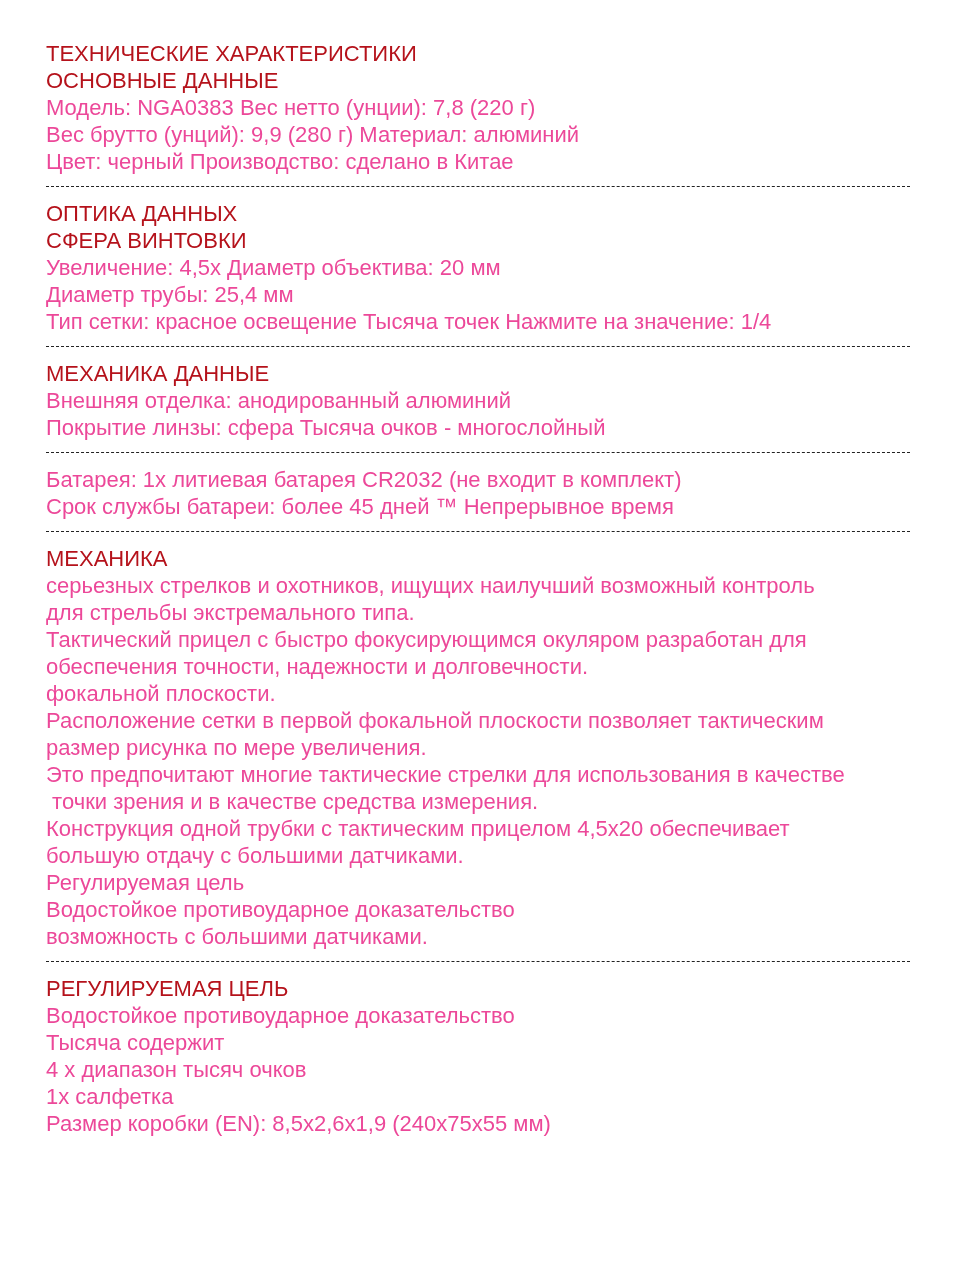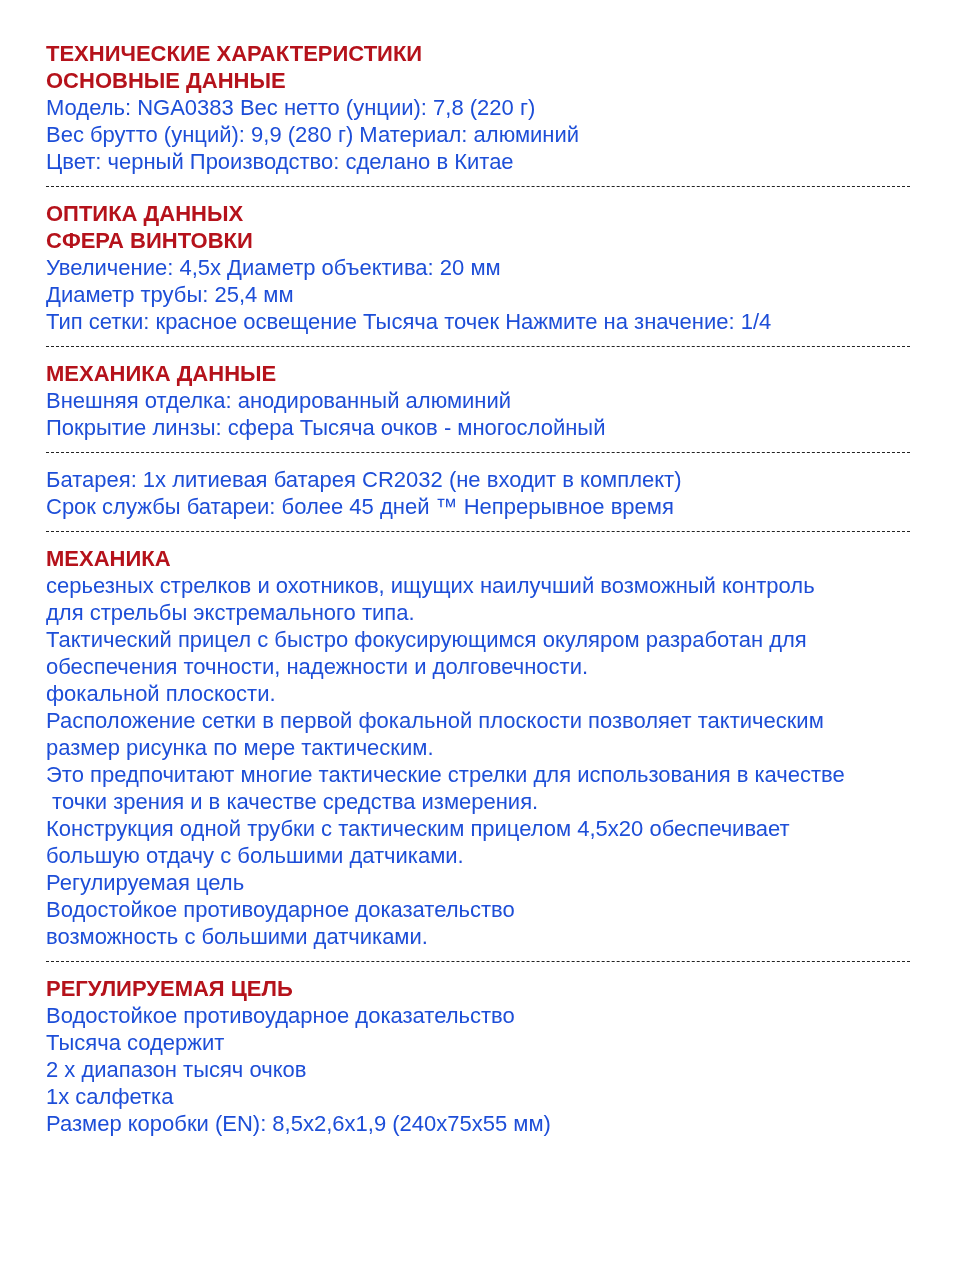--- a/index.html
+++ b/index.html
@@ -5,25 +5,24 @@
   html, body { margin: 0; padding: 0; background: #ffffff; }
   body { width: 960px; height: 1274px; overflow: hidden; position: relative; }
   .page { position: absolute; left: 46px; top: 40px; width: 866px; }
   .section { }
   .heading {
     font-family: "Liberation Sans", sans-serif;
     color: #b5121b;
     font-size: 22px;
     line-height: 27px;
     white-space: nowrap;
-    font-weight: bold;
   }
   .line {
     font-family: "Liberation Sans", sans-serif;
-    color: #1d4ed8;
+    color: #ec4899;
     font-size: 22px;
     line-height: 27px;
     white-space: nowrap;
   }
   .divider {
     border: 0;
     border-top: 1px dashed #222222;
     margin: 11px 0 13px 0;
     width: 864px;
     height: 0;
@@ -66,33 +65,33 @@
   <hr class="divider">
 
   <div class="section">
     <div class="heading">МЕХАНИКА</div>
     <div class="line">серьезных стрелков и охотников, ищущих наилучший возможный контроль</div>
     <div class="line">для стрельбы экстремального типа.</div>
     <div class="line">Тактический прицел с быстро фокусирующимся окуляром разработан для</div>
     <div class="line">обеспечения точности, надежности и долговечности.</div>
     <div class="line">фокальной плоскости.</div>
     <div class="line">Расположение сетки в первой фокальной плоскости позволяет тактическим</div>
-    <div class="line">размер рисунка по мере тактическим.</div>
+    <div class="line">размер рисунка по мере увеличения.</div>
     <div class="line">Это предпочитают многие тактические стрелки для использования в качестве</div>
     <div class="line" style="white-space:pre"> точки зрения и в качестве средства измерения.</div>
     <div class="line">Конструкция одной трубки с тактическим прицелом 4,5x20 обеспечивает</div>
     <div class="line">большую отдачу с большими датчиками.</div>
     <div class="line">Регулируемая цель</div>
     <div class="line">Водостойкое противоударное доказательство</div>
     <div class="line">возможность с большими датчиками.</div>
   </div>
   <hr class="divider">
 
   <div class="section">
     <div class="heading">РЕГУЛИРУЕМАЯ ЦЕЛЬ</div>
     <div class="line">Водостойкое противоударное доказательство</div>
     <div class="line">Тысяча содержит</div>
-    <div class="line">2 х диапазон тысяч очков</div>
+    <div class="line">4 х диапазон тысяч очков</div>
     <div class="line">1x салфетка</div>
     <div class="line">Размер коробки (EN): 8,5x2,6x1,9 (240x75x55 мм)</div>
   </div>
 
 </div>
 
 </body></html>

